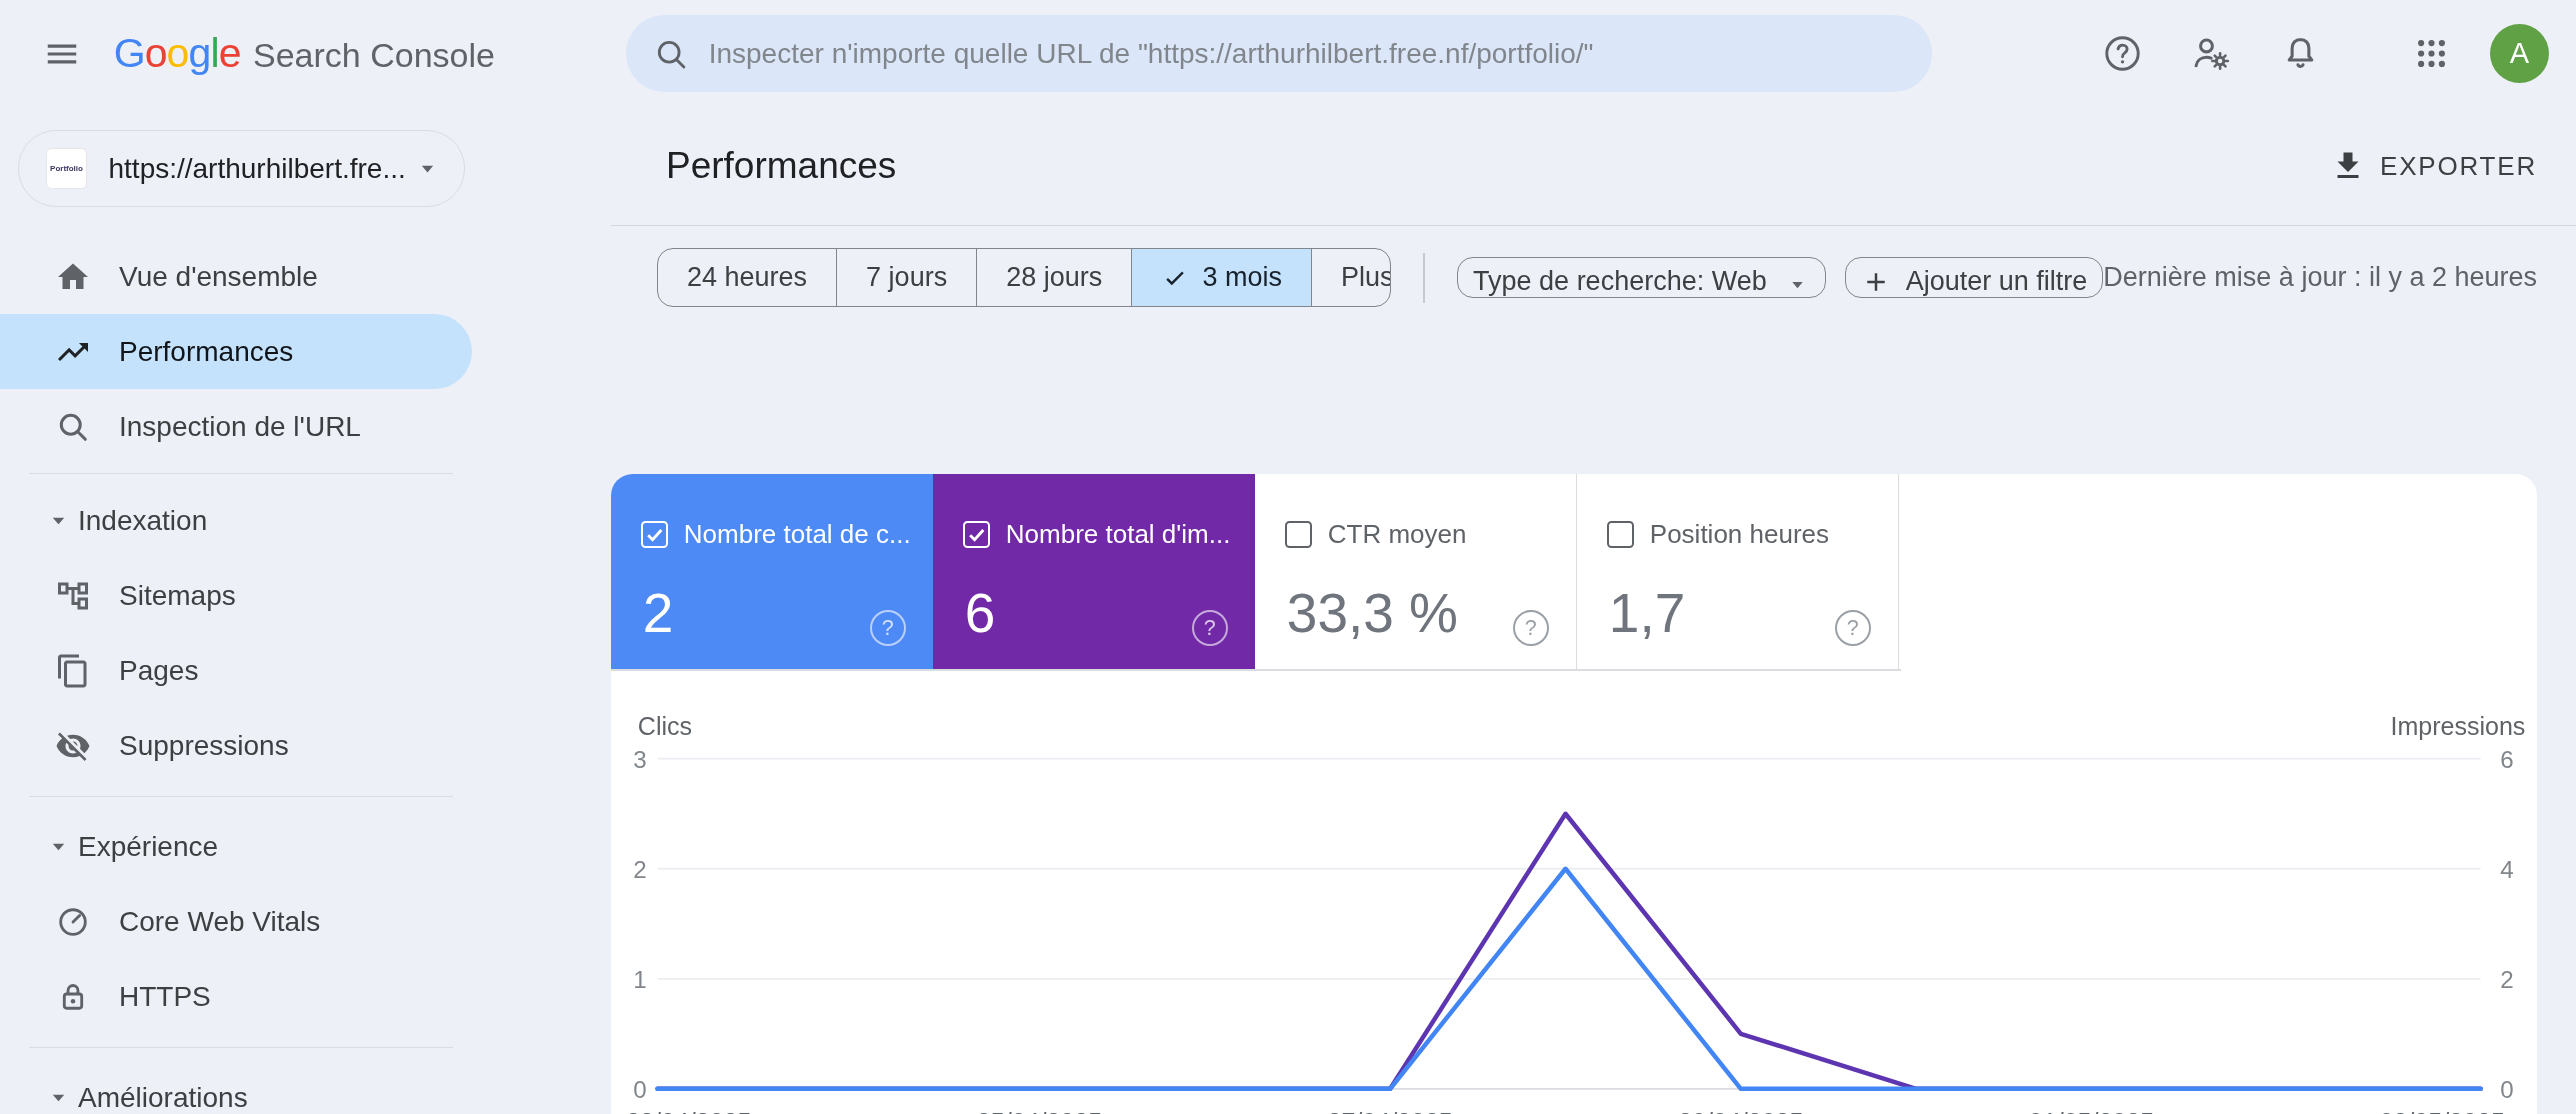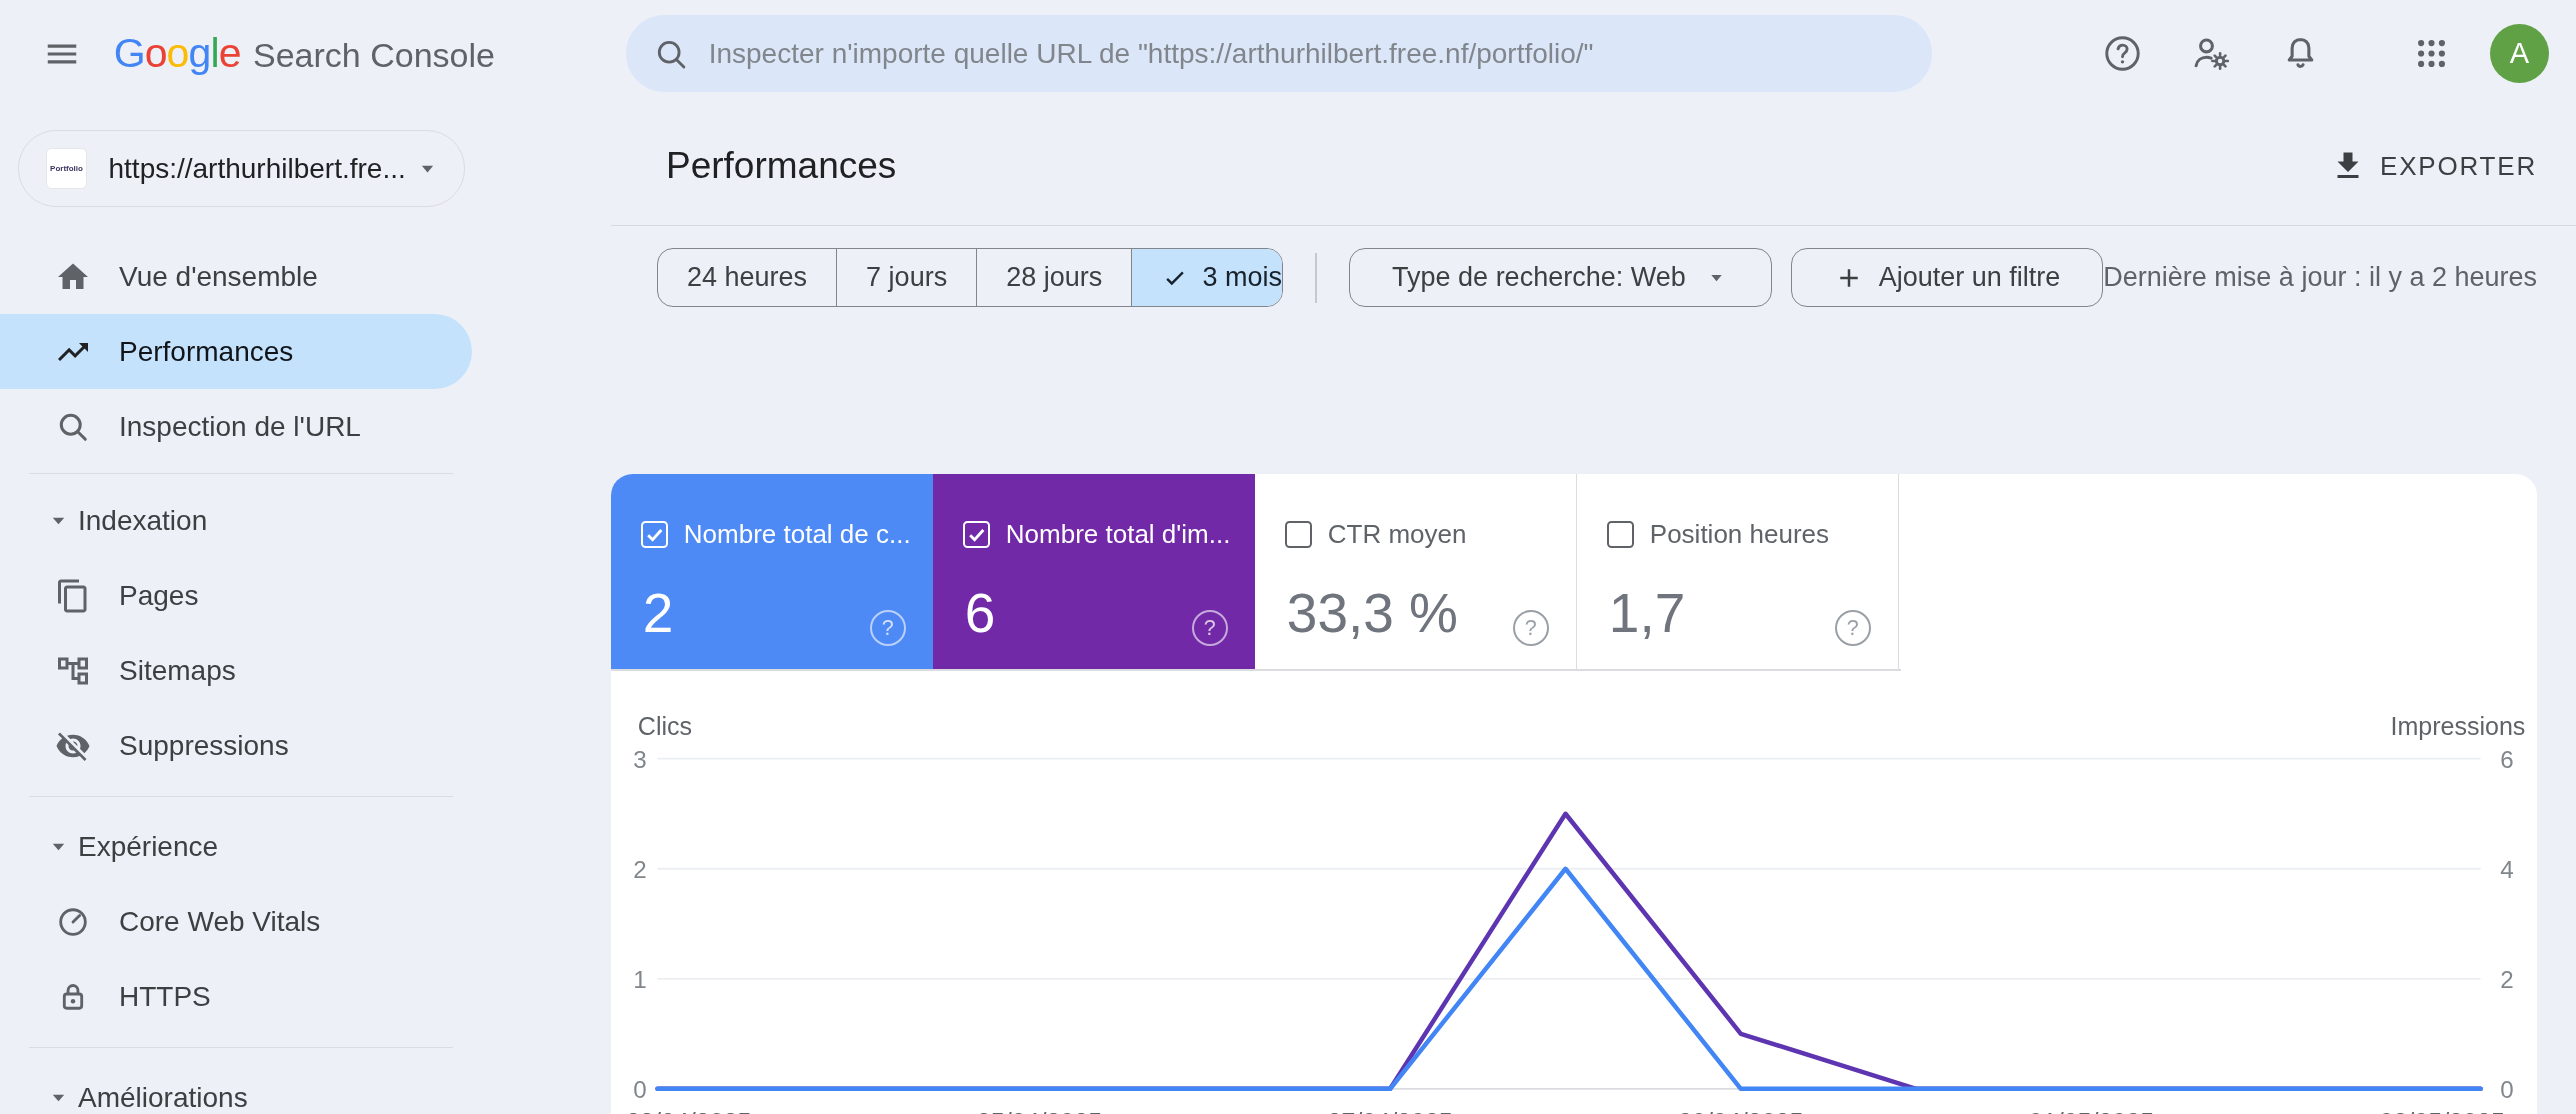--- a/index.html
+++ b/index.html
@@ -79,22 +79,22 @@
 
   .chips-row{position:absolute;top:141px;left:56px;right:39px;height:59px;display:flex;align-items:center}
   .chip-group{display:flex;height:59px;border:1.8px solid var(--chip-border);border-radius:16px;overflow:hidden;background:transparent}
   .chip-seg{display:flex;align-items:center;justify-content:center;padding:0 29px;font-size:27px;color:var(--mid-text);
     background:transparent;border:none;border-left:1.8px solid var(--chip-border);cursor:pointer;
     font-family:Liberation Sans, sans-serif;white-space:nowrap}
   .chip-seg:first-child{border-left:none}
   .chip-seg.selected{background:var(--selected-chip-bg);color:#18222c;font-weight:500}
   .chip-seg .chk{margin-right:14.3px}
   .vdiv{width:1.8px;height:50px;background:#c7cacd;margin:0 32px;flex:none}
-  .pill-btn{display:flex;align-items:center;height:59px;border:1.8px solid var(--chip-border);border-radius:16px;
-    padding:0 42px;background:transparent;font-size:27px;color:var(--mid-text);cursor:pointer;
+  .pill-btn{display:flex;align-items:flex-end;height:41px;border:1.8px solid var(--chip-border);border-radius:16px;
+    padding:0 15px;background:transparent;font-size:27px;color:var(--mid-text);cursor:pointer;
     font-family:"Liberation Sans",sans-serif;white-space:nowrap}
   .pill-btn + .pill-btn{margin-left:19.7px}
   .pill-btn .dcaret{margin-left:18px}
   .pill-btn .plus{margin-right:14.3px}
   .last-update{margin-left:auto;font-size:27px;color:var(--gray-text);white-space:nowrap}
 
   
   .panel{position:absolute;top:367px;left:9.8px;width:1926px;height:705px;background:#fff;border-radius:21.5px}
   .cards-row{position:absolute;top:0;left:0;display:flex}
   .card{width:322px;height:195px;position:relative;cursor:pointer}
@@ -240,32 +240,32 @@
       <span class="caret">
         <svg width="23" height="23" viewBox="0 0 24 24">
             <path fill="#5f6368" d="M6 9h12l-6 7z"></path>
           </svg>
       </span>
       <span class="glabel">Indexation</span>
     </div>
     <div class="nav-row">
       <span class="nico">
         <svg width="36" height="36" viewBox="0 0 24 24" fill="#5f6368">
+            <path d="M22 11V3h-7v3H9V3H2v8h7V8h2v10h4v3h7v-8h-7v3h-2V8h2v3zM7 9H4V5h3v4zm10 6h3v4h-3v-4zm0-10h3v4h-3V5z"></path>
+          </svg>
+      </span>
+      <span class="nlabel">Sitemaps</span>
+    </div>
+    <div class="nav-row">
+      <span class="nico">
+        <svg width="36" height="36" viewBox="0 0 24 24" fill="#5f6368">
             <path d="M16 1H4c-1.1 0-2 .9-2 2v14h2V3h12V1zm3 4H8c-1.1 0-2 .9-2 2v14c0 1.1.9 2 2 2h11c1.1 0 2-.9 2-2V7c0-1.1-.9-2-2-2zm0 16H8V7h11v14z"></path>
           </svg>
       </span>
       <span class="nlabel">Pages</span>
-    </div>
-    <div class="nav-row">
-      <span class="nico">
-        <svg width="36" height="36" viewBox="0 0 24 24" fill="#5f6368">
-            <path d="M22 11V3h-7v3H9V3H2v8h7V8h2v10h4v3h7v-8h-7v3h-2V8h2v3zM7 9H4V5h3v4zm10 6h3v4h-3v-4zm0-10h3v4h-3V5z"></path>
-          </svg>
-      </span>
-      <span class="nlabel">Sitemaps</span>
     </div>
     <div class="nav-row">
       <span class="nico">
         <svg width="36" height="36" viewBox="0 0 24 24" fill="#5f6368">
             <path d="M12 7c2.76 0 5 2.24 5 5 0 .65-.13 1.26-.36 1.83l2.92 2.92c1.51-1.26 2.7-2.89 3.43-4.75-1.73-4.39-6-7.5-11-7.5-1.4 0-2.74.25-3.98.7l2.16 2.16C10.74 7.13 11.35 7 12 7zM2 4.27l2.28 2.28.46.46C3.08 8.3 1.78 10.02 1 12c1.73 4.39 6 7.5 11 7.5 1.55 0 3.03-.3 4.38-.84l.42.42L19.73 22 21 20.73 3.27 3 2 4.27zM7.53 9.8l1.55 1.55c-.05.21-.08.43-.08.65 0 1.66 1.34 3 3 3 .22 0 .44-.03.65-.08l1.55 1.55c-.67.33-1.41.53-2.2.53-2.76 0-5-2.24-5-5 0-.79.2-1.53.53-2.2zm4.31-.78l3.15 3.15.02-.16c0-1.66-1.34-3-3-3l-.17.01z"></path>
           </svg>
       </span>
       <span class="nlabel">Suppressions</span>
     </div>
 

